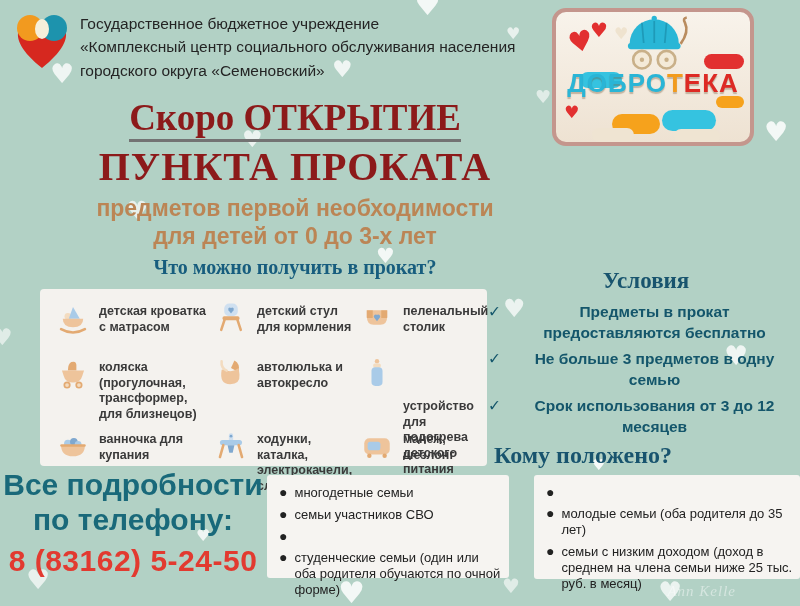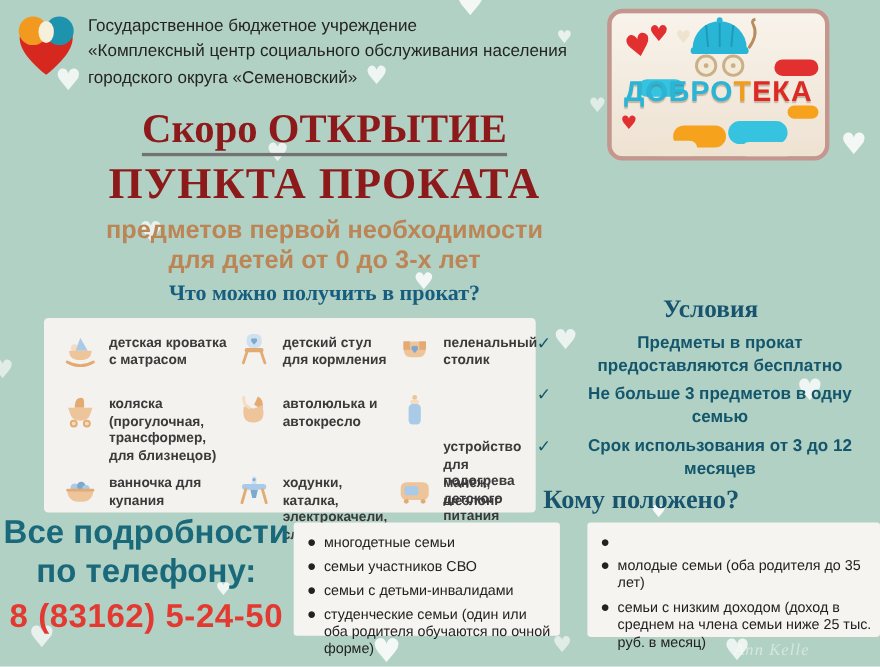--- a/index.html
+++ b/index.html
@@ -247,21 +247,20 @@
     <div class="b-item">
         <span class="dot">●</span>
         <span>многодетные семьи</span>
       </div>
     <div class="b-item">
         <span class="dot">●</span>
         <span>семьи участников СВО</span>
       </div>
     <div class="b-item">
         <span class="dot">●</span>
-        <span>семьи с детьми-инвалидами</span>
       </div>
     <div class="b-item">
         <span class="dot">●</span>
         <span>студенческие семьи (один или оба родителя обучаются по очной форме)</span>
       </div>
   </div>
   <div class="elig-box elig-right">
     <div class="b-item">
         <span class="dot">●</span>
       </div>

